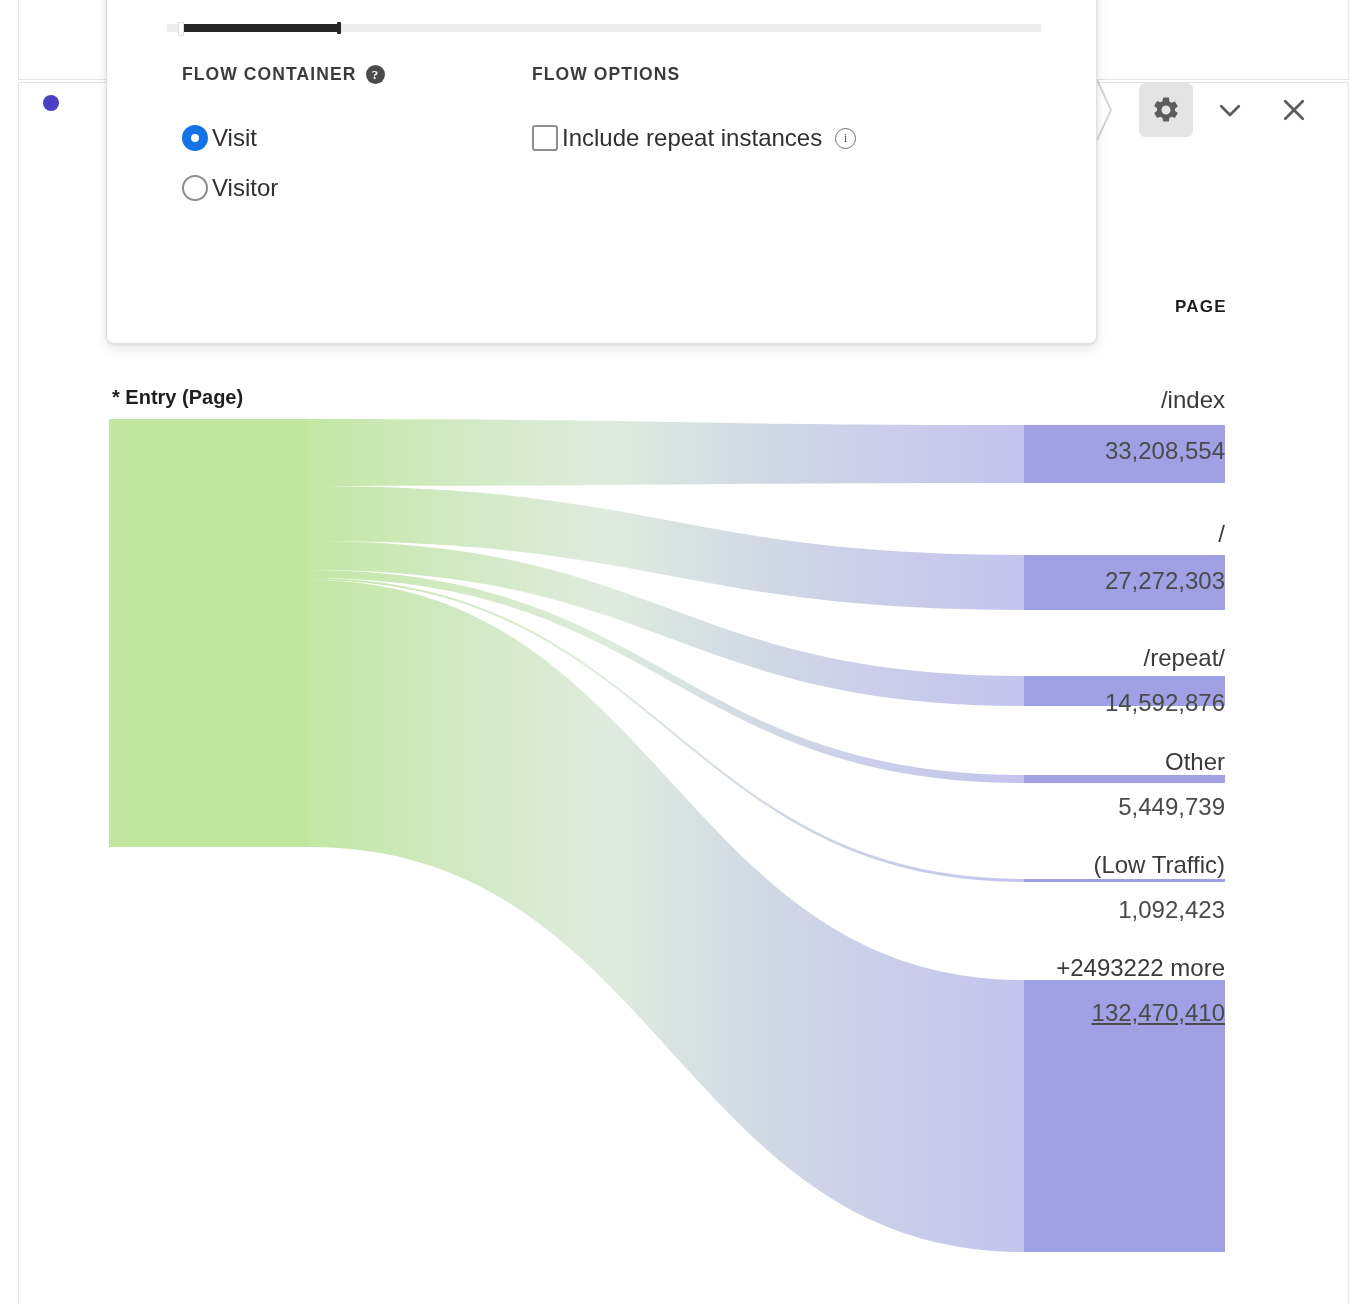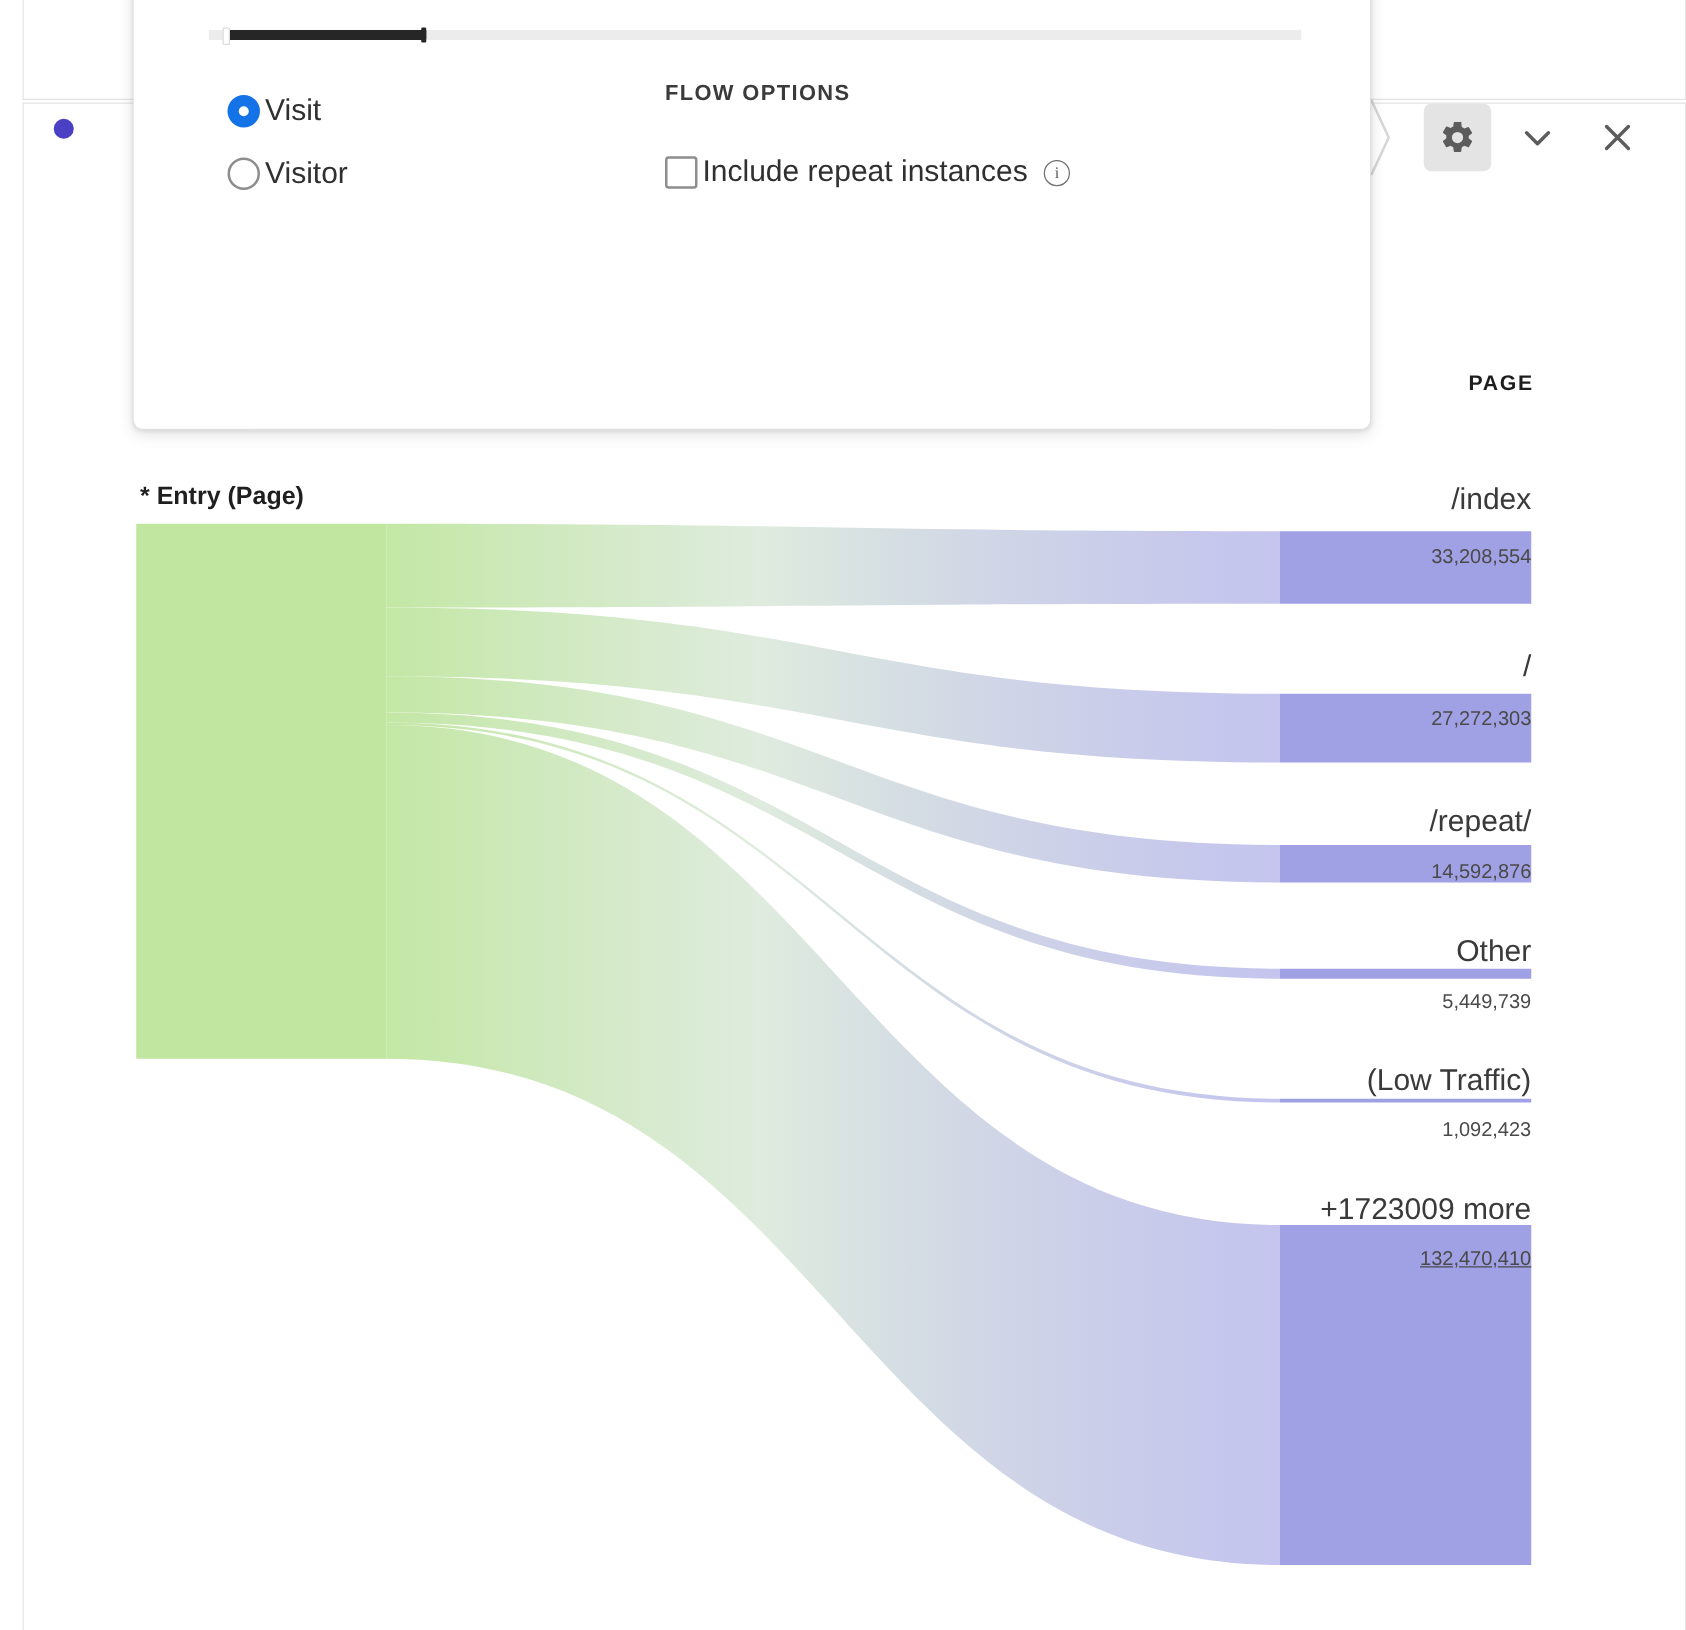--- a/index.html
+++ b/index.html
@@ -133,21 +133,21 @@
   
   .sankey{
     position:absolute;left:0;top:0;width:1349px;height:1304px;
     z-index:5;pointer-events:none;
   }
   .node-label{
     position:absolute;font-size:24px;color:#3a3a3a;white-space:nowrap;
     z-index:10;
   }
   .node-val{
-    position:absolute;font-size:16px;color:#4a4a4a;white-space:nowrap;z-index:10;
+    position:absolute;font-size:24px;color:#4a4a4a;white-space:nowrap;z-index:10;
   }
   .entry-head{
     position:absolute;left:112px;top:386px;font-size:20px;font-weight:700;color:#1f1f1f;
   }
   .entry-val{
     position:absolute;left:113px;top:429px;font-size:24px;color:#3c3c3c;line-height:33px;
   }
 </style>
 </head>
 <body>
@@ -185,20 +185,24 @@
   <div class="pop-slider">
     <div class="track"></div>
     <div class="fill"></div>
     <div class="handle-l"></div>
     <div class="handle-r"></div>
   </div>
 
   <div class="pop-body">
 
     <div class="col-container">
+      <div class="sec-title">
+        <span>FLOW CONTAINER</span>
+        <span class="help-badge">?</span>
+      </div>
 
       <div class="opt-row">
         <span class="radio on"></span>
         <span class="opt-label">Visit</span>
       </div>
 
       <div class="opt-row">
         <span class="radio"></span>
         <span class="opt-label">Visitor</span>
       </div>
@@ -272,14 +276,14 @@
 
 <div class="node-label" style="right:124px;top:644px;">/repeat/</div>
 <div class="node-val" style="right:124px;top:689px;">14,592,876</div>
 
 <div class="node-label" style="right:124px;top:748px;">Other</div>
 <div class="node-val" style="right:124px;top:793px;">5,449,739</div>
 
 <div class="node-label" style="right:124px;top:851px;">(Low Traffic)</div>
 <div class="node-val" style="right:124px;top:896px;">1,092,423</div>
 
-<div class="node-label" style="right:124px;top:954px;">+1723009 more</div>
+<div class="node-label" style="right:124px;top:954px;">+2493222 more</div>
 <div class="node-val" style="right:124px;top:999px;text-decoration:underline;">132,470,410</div>
 
 </body></html>

